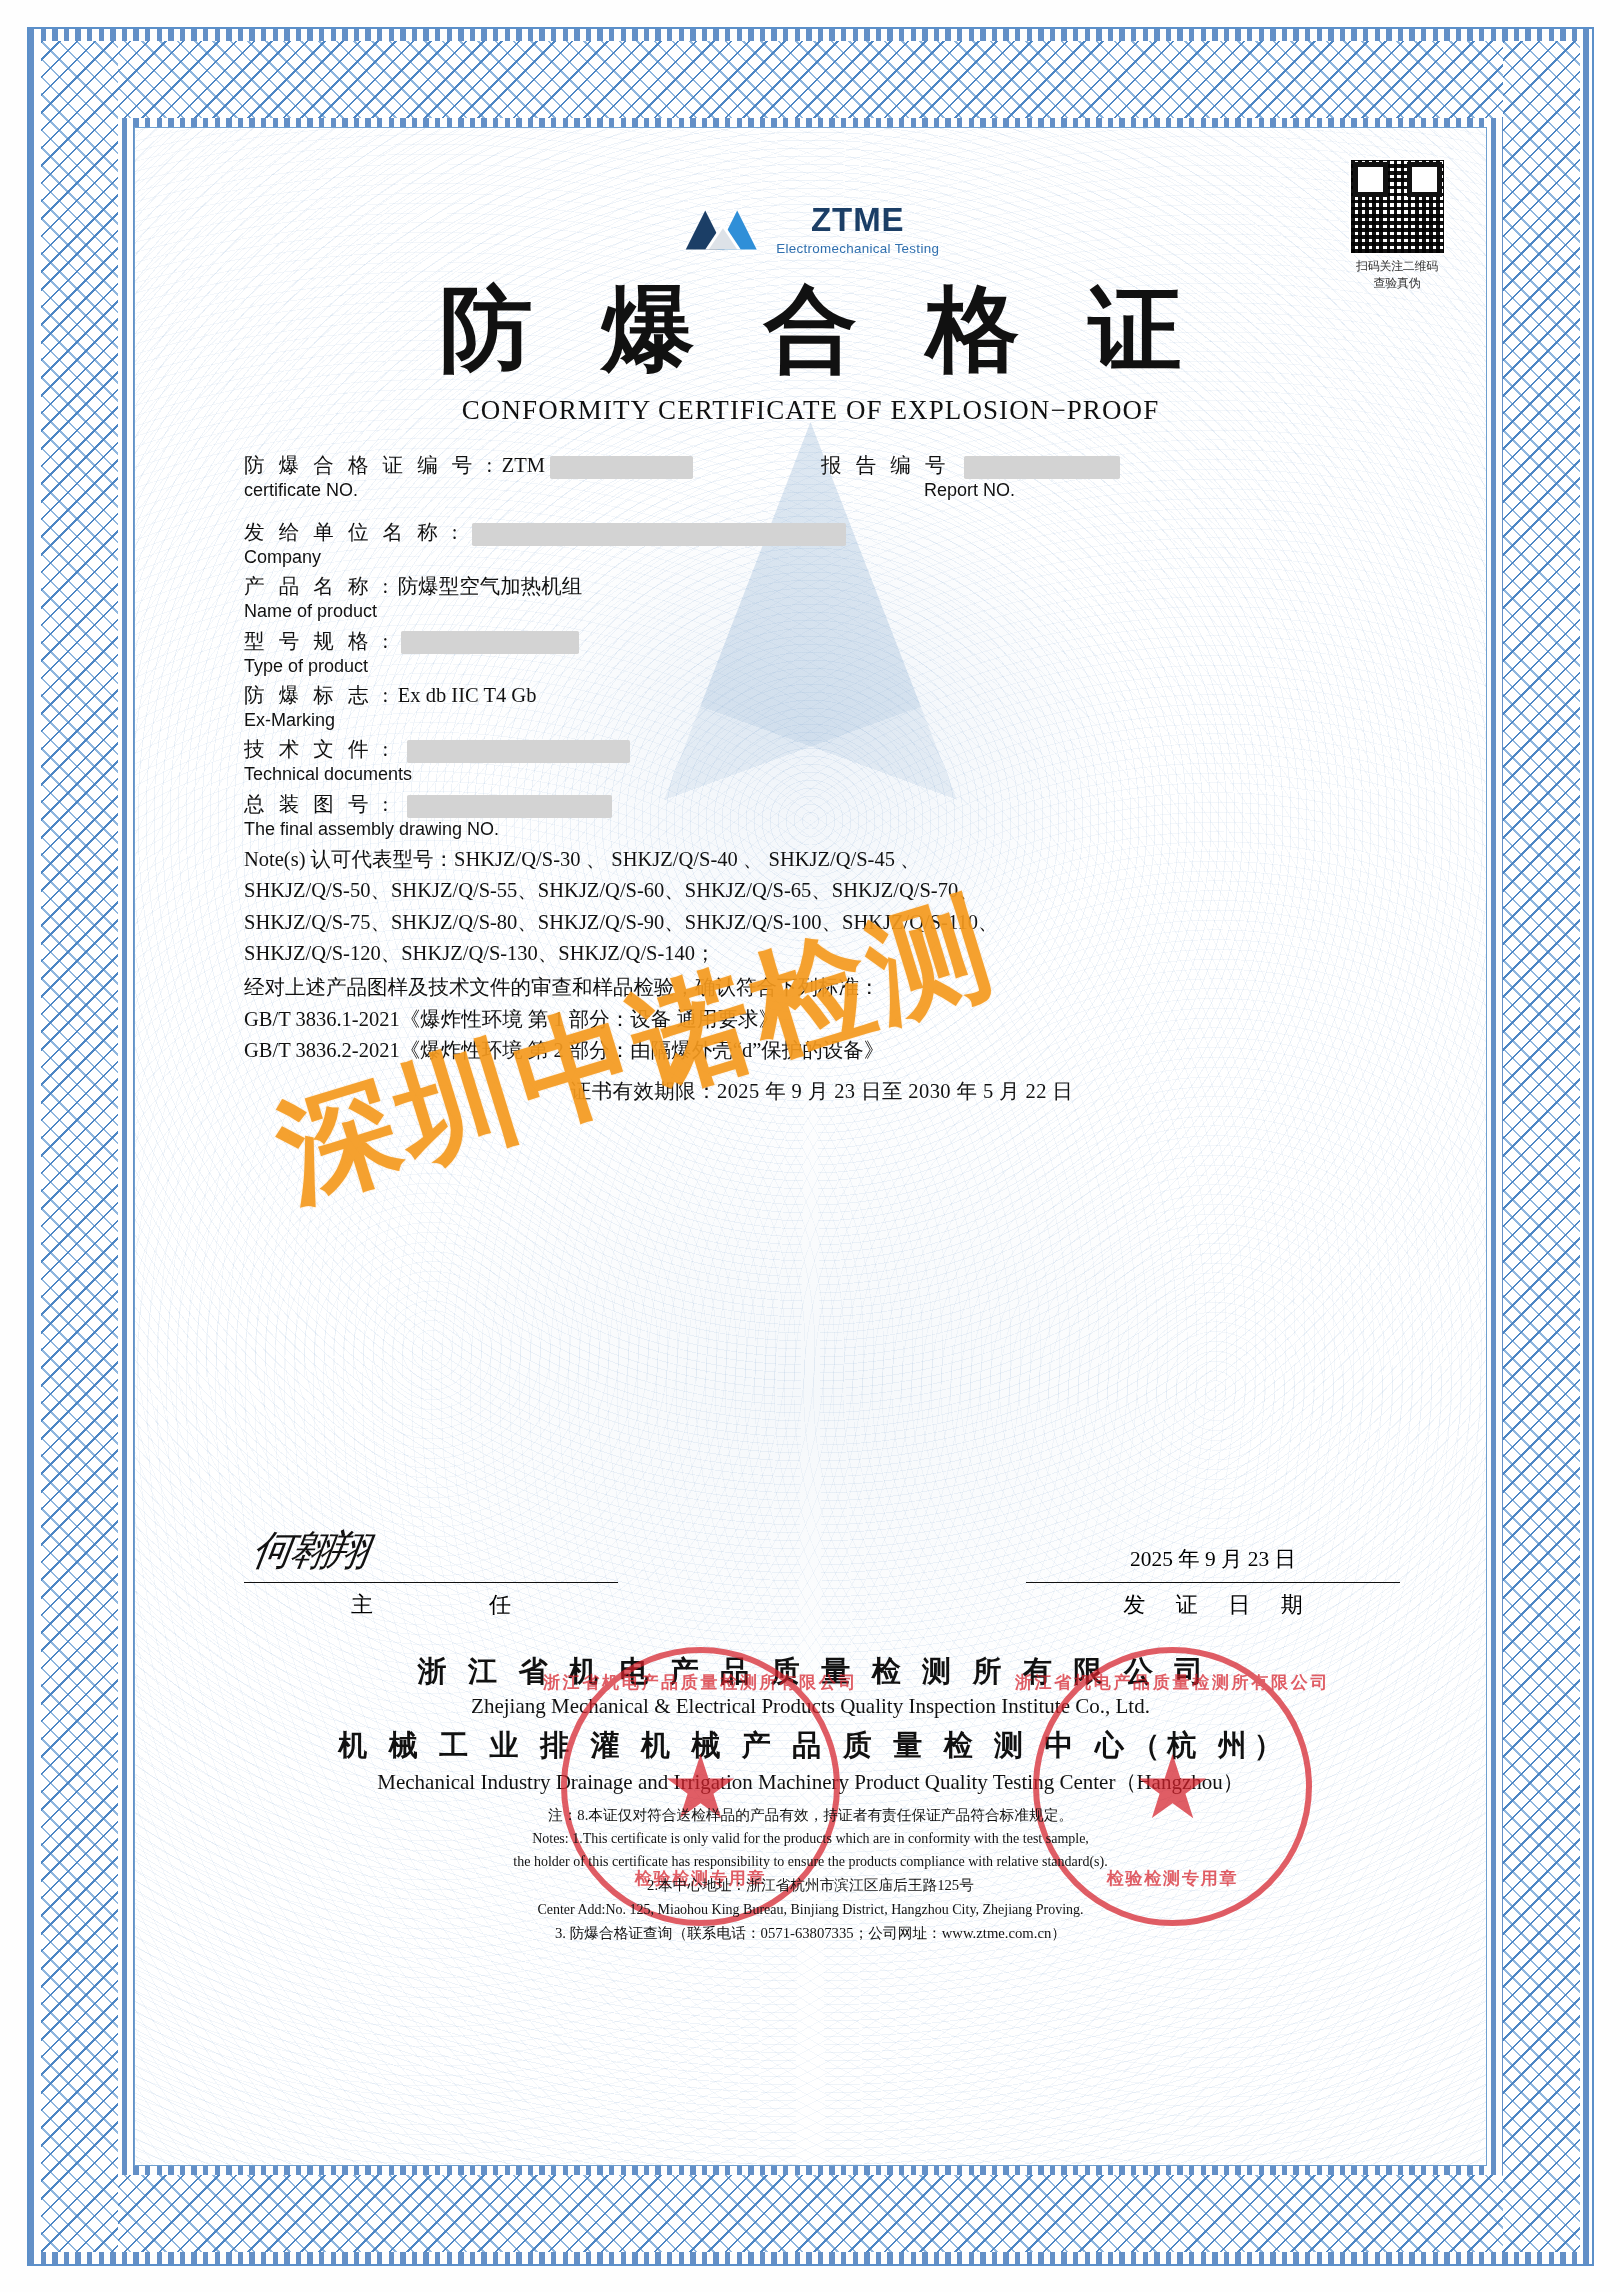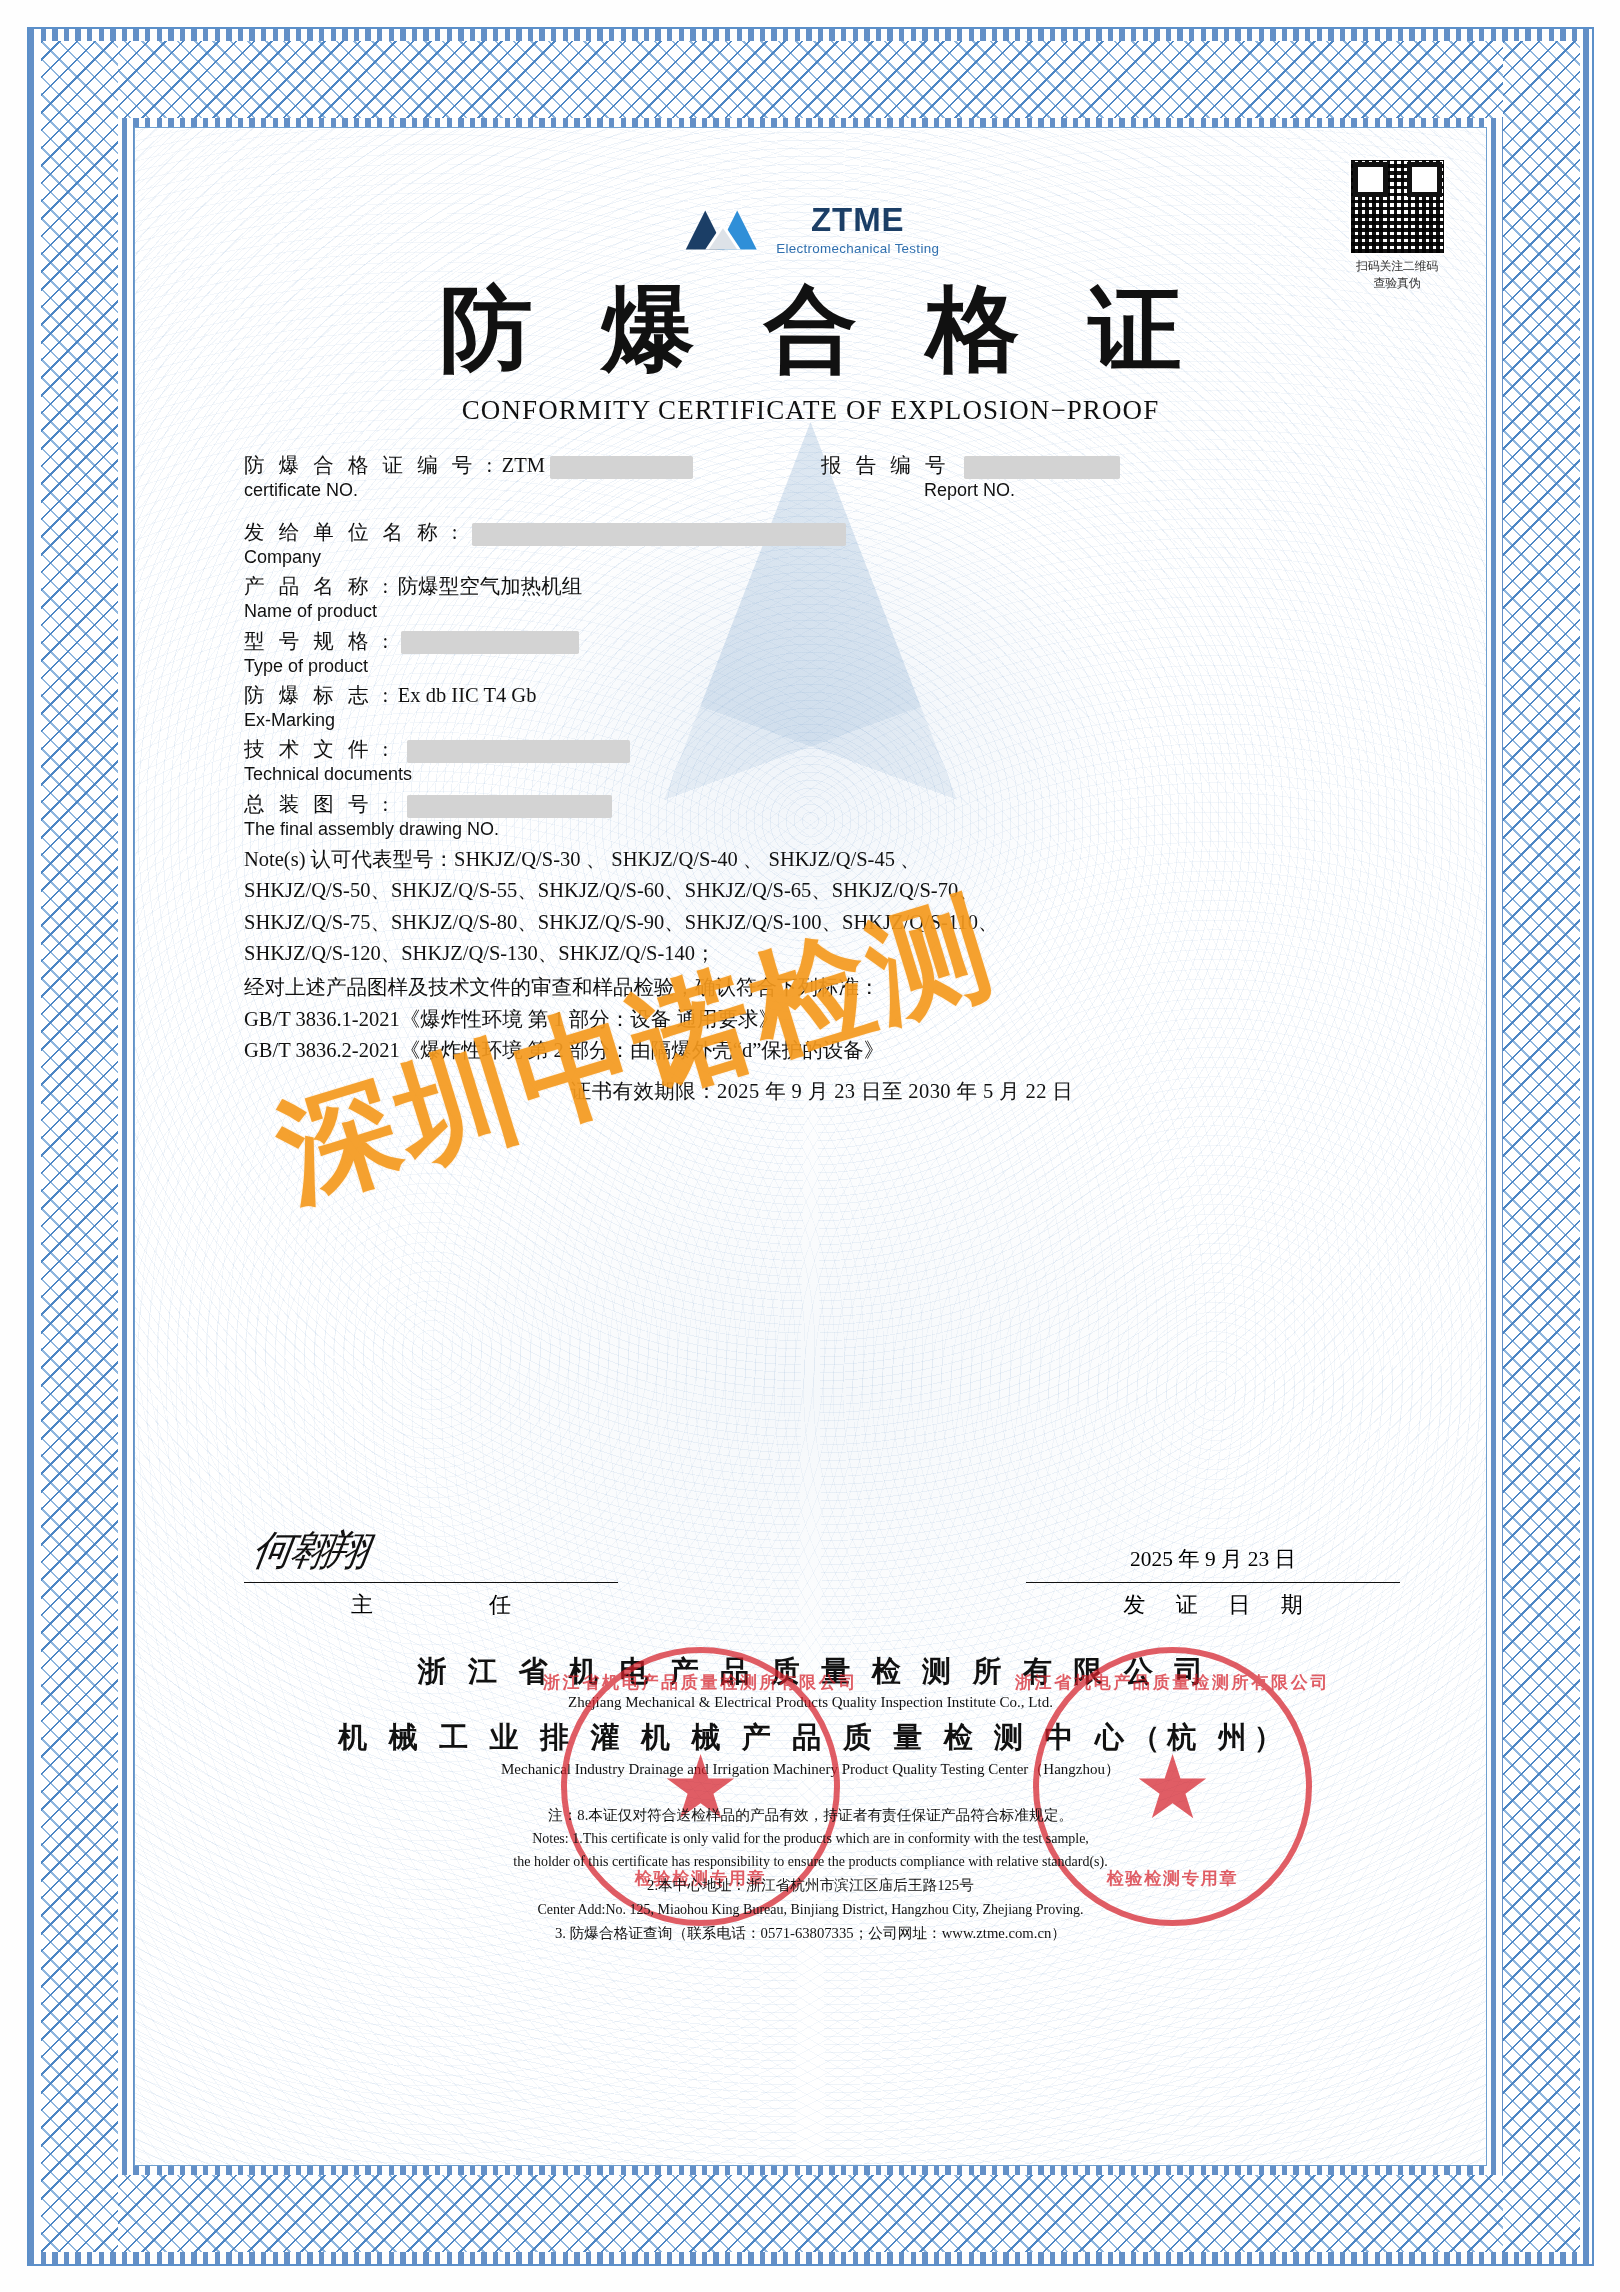--- a/index.html
+++ b/index.html
@@ -192,21 +192,21 @@
     margin-top:7.1px;font-size:22px;letter-spacing:12.5px;text-indent:12.5px;
   }
 
   .org{
     position:absolute;left:53px;right:53px;top:1524px;text-align:center;
   }
   .org-cn{
     font-size:29px;font-weight:bold;letter-spacing:7.1px;text-indent:7.1px;color:#111;
   }
   .org-en{
-    font-size:15px;color:#111;margin-top:1.8px;margin-bottom:7.1px;
+    font-size:21px;color:#111;margin-top:1.8px;margin-bottom:7.1px;
     font-family:"Liberation Serif",serif;
   }
   .notes{
     position:absolute;left:80px;right:80px;top:1675px;
     text-align:center;font-size:14.7px;line-height:1.65;color:#111;
   }
   .notes .n-en{font-size:14px;}
 
   
   .seal{

